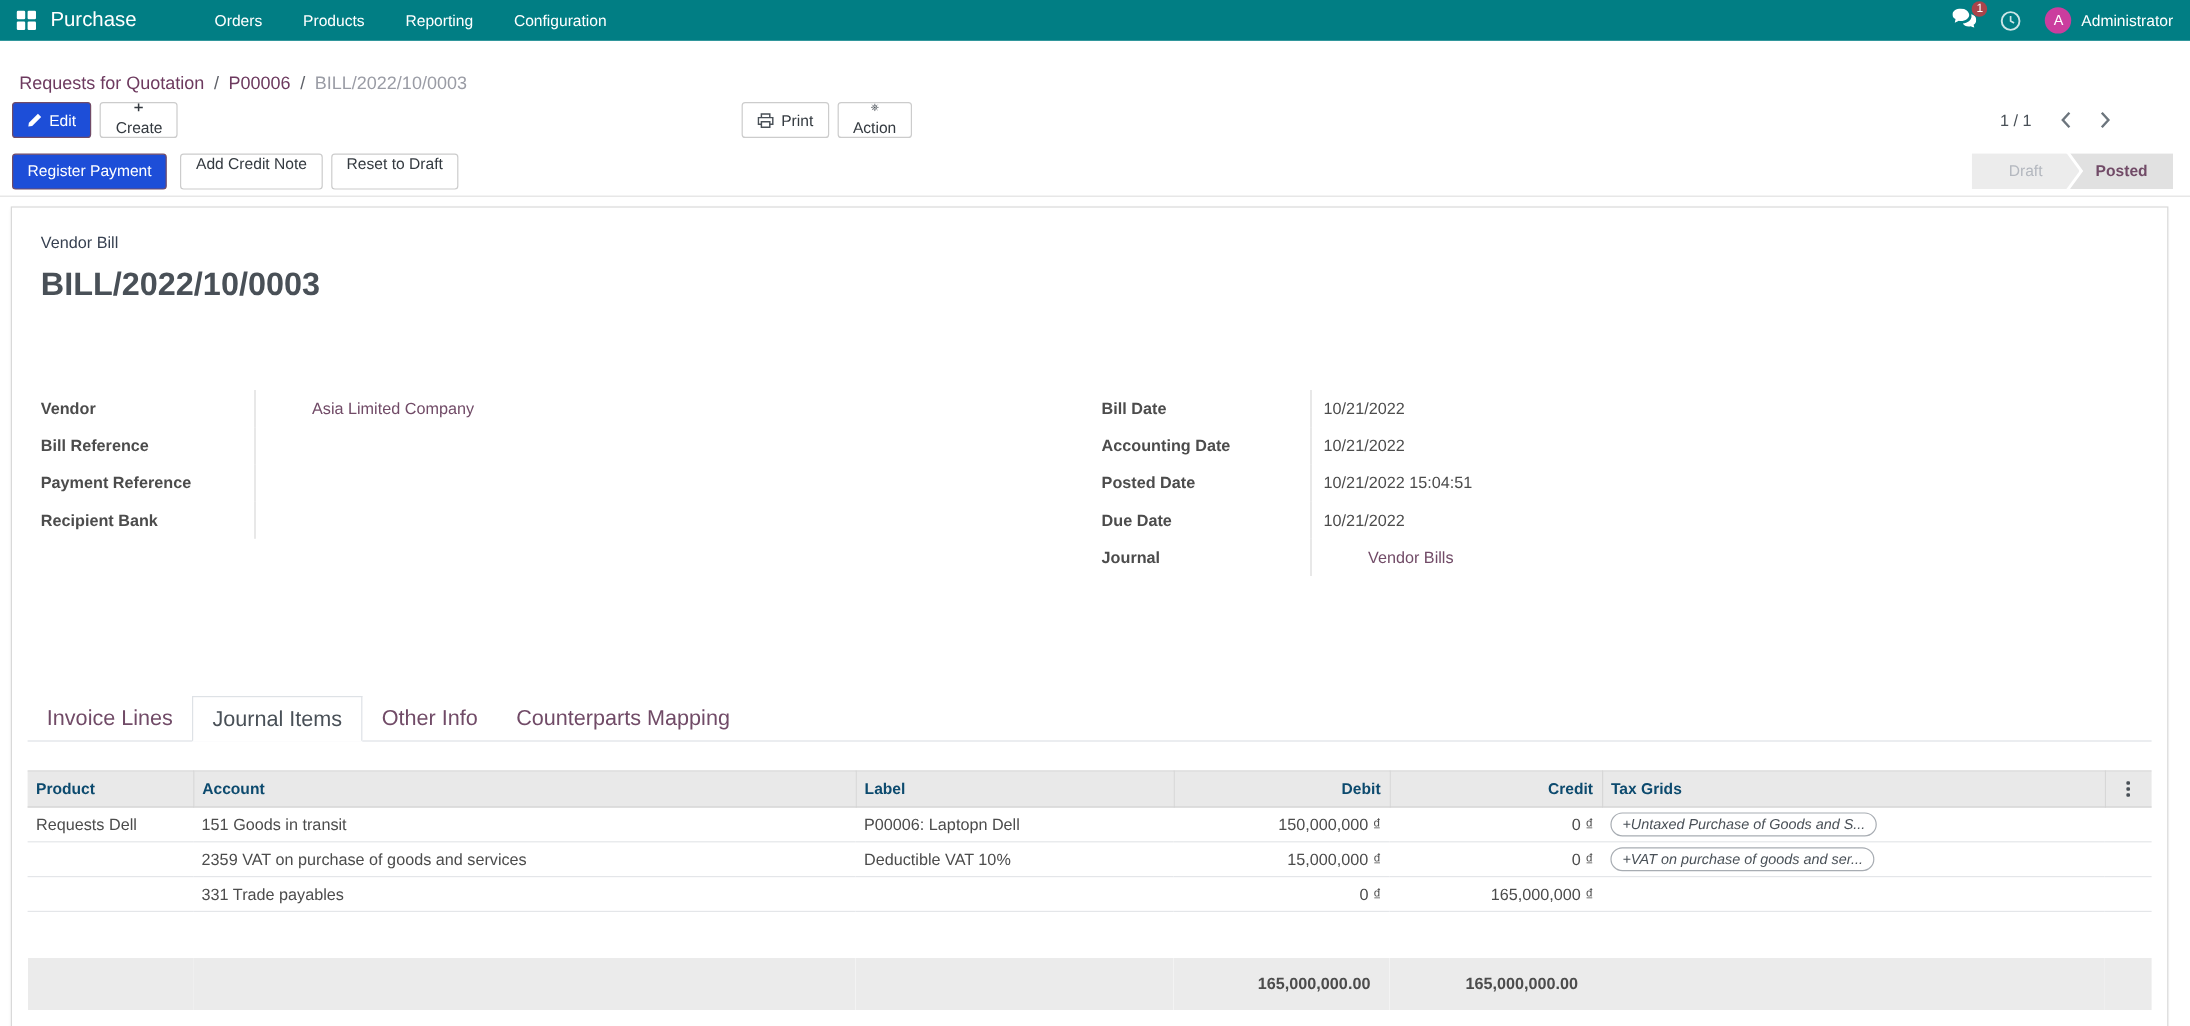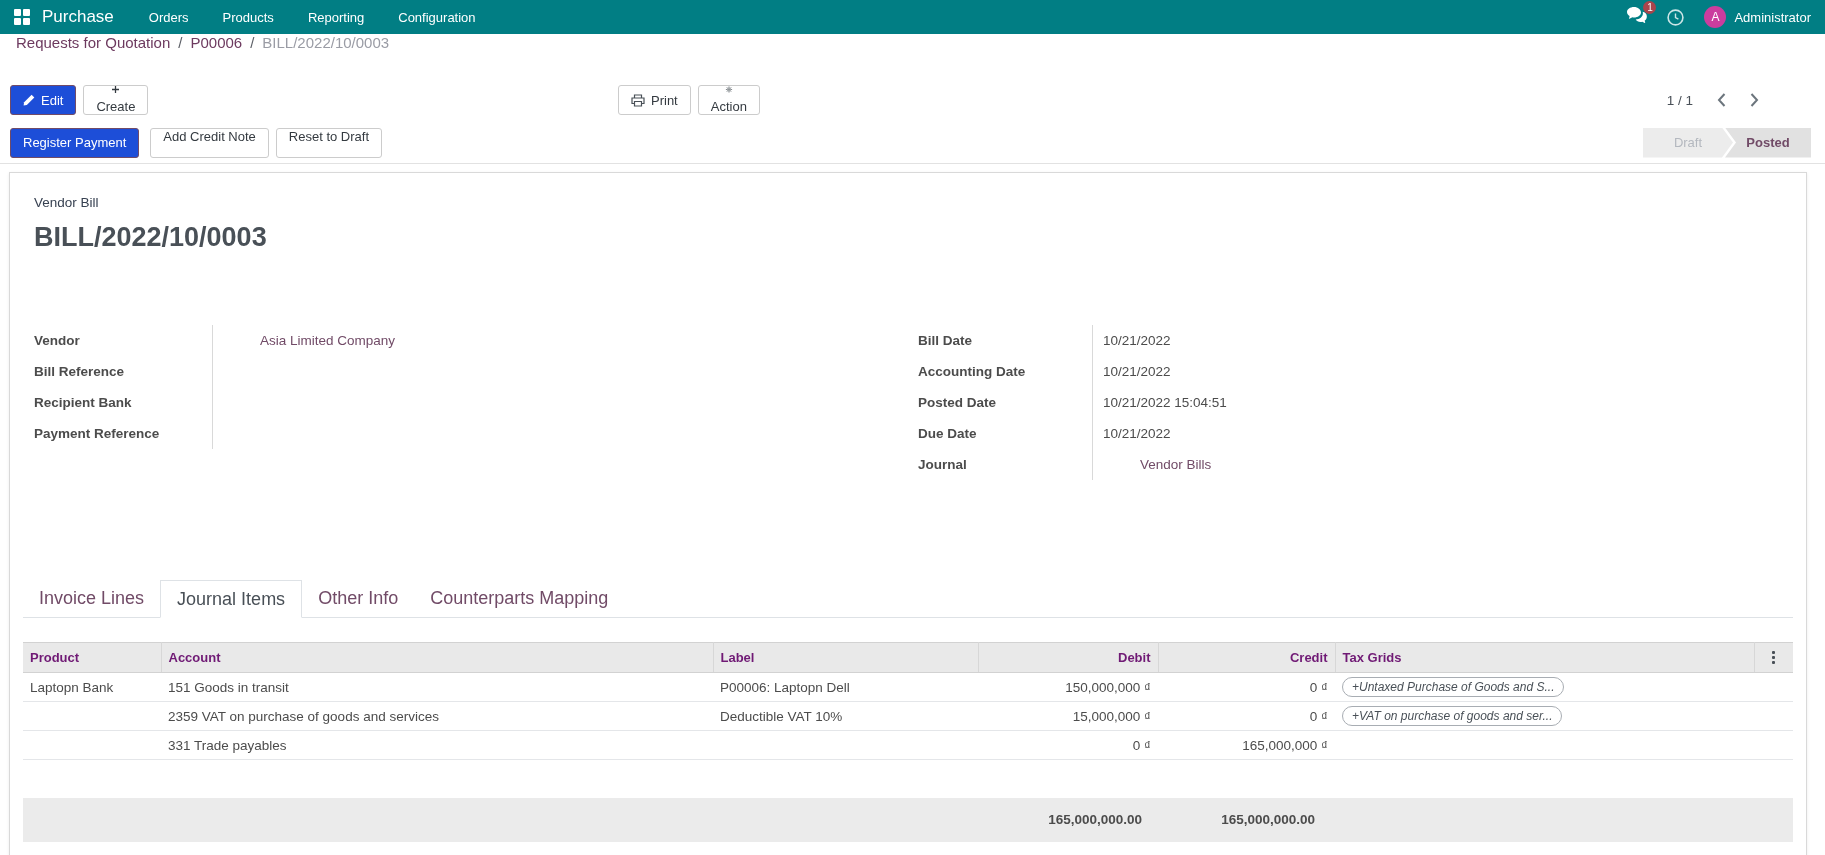--- a/index.html
+++ b/index.html
@@ -4,34 +4,34 @@
 <style>
   * { box-sizing: border-box; margin: 0; padding: 0; }
   html,body { width:1825px; height:855px; overflow:hidden; background:#fff;
     font-family:"Liberation Sans", sans-serif; color:#4c4c4c; }
 
   
   .navbar { height:34px; background:#017e84; display:flex; align-items:center;
     padding:0 14px 0 10px; color:#fff; }
   .apps-btn { display:grid; grid-template-columns:7px 7px; grid-gap:2px; margin:0 12px 0 4px; cursor:pointer; }
   .apps-btn i { width:7px; height:7px; background:#fff; border-radius:1px; display:block; }
-  .brand { font-size:17px; margin-right:18px; }
+  .brand { font-size:17px; margin-right:48px; }
   .nav-item { font-size:13px; padding:0 17px; cursor:pointer; }
   .nav-right { margin-left:auto; display:flex; align-items:center; gap:19px; }
   .msg-wrap { position:relative; cursor:pointer; }
   .badge { position:absolute; top:-6px; right:-9px; background:#a9444b; color:#fff;
     font-size:10px; line-height:13px; height:13px; min-width:13px; padding:0 3px;
     border-radius:8px; text-align:center; }
   .avatar { width:22px; height:22px; border-radius:50%; background:#cb3d9e; color:#fff;
     display:flex; align-items:center; justify-content:center; font-size:12px; }
   .user-wrap { display:flex; align-items:center; gap:8px; cursor:pointer; }
   .user-name { font-size:13px; }
 
   
-  .breadcrumb-row { height:44px; display:flex; align-items:flex-start; padding:0 16px; font-size:15px; }
+  .breadcrumb-row { height:44px; display:flex; align-items:flex-end; padding:0 16px; font-size:15px; }
   .crumb-link { color:#6d3a5f; cursor:pointer; }
   .crumb-sep { color:#5c5f66; padding:0 8px; }
   .crumb-current { color:#9a9ca5; }
 
   
   .controls-row { height:44px; display:flex; align-items:center; padding:0 10px; position:relative; }
   .btn { height:30px; display:inline-flex; align-items:center; gap:6px; padding:0 12px;
     font-size:13px; font-family:inherit; border:1px solid #ccc; border-radius:3px;
     background:#fff; color:#343a40; cursor:pointer; white-space:nowrap; }
   .btn-primary { background:#1d4ed8; border-color:#714B67; color:#fff; }
@@ -72,21 +72,21 @@
   
   .notebook { margin:100px 13px 0; border-bottom:1px solid #dee2e6; display:flex; height:38px; }
   .tab { padding:0 16px; line-height:37px; font-size:18px; color:#714B67; cursor:pointer; }
   .tab.active { color:#495057; background:#fff; border:1px solid #dee2e6; border-bottom:1px solid #fff;
     margin-bottom:-1px; }
 
   
   .table-wrap { margin:24px 13px 0; }
   table { width:100%; border-collapse:collapse; table-layout:fixed; font-size:13.5px; }
   th { background:#e9e9e9; border-top:1px solid #d2d2d2; border-bottom:1px solid #d2d2d2;
-    border-right:1px solid #d7d7d7; height:30px; font-weight:bold; color:#701a75;
+    border-right:1px solid #d7d7d7; height:30px; font-weight:bold; color:#0c4a6e;
     text-align:left; padding:0 7px; font-size:13px; }
   th:last-child { border-right:none; }
   td { height:29px; border-bottom:1px solid #e4e6e9; padding:0 7px; color:#4c4c4c;
     white-space:nowrap; overflow:hidden; }
   .num { text-align:right; }
   .chip { display:inline-block; border:1px solid #a8adb3; border-radius:12px; padding:2px 9px;
     font-size:12px; color:#495057; background:#fff;font-style:italic; }
   tr.spacer td { height:38px; border-bottom:none; }
   tr.totals td { background:#ebebeb; height:44px; border-bottom:none; font-weight:bold; color:#4c4c4c; }
   .total-debit { padding-right:16px; }
@@ -211,25 +211,25 @@
           <span class="flabel">Vendor</span>
           <span class="fvalue">
               <span class="link">Asia Limited Company</span>
             </span>
         </div>
         <div class="field">
           <span class="flabel">Bill Reference</span>
           <span class="fvalue"></span>
         </div>
         <div class="field">
+          <span class="flabel">Payment Reference</span>
+          <span class="fvalue"></span>
+        </div>
+        <div class="field">
           <span class="flabel">Recipient Bank</span>
-          <span class="fvalue"></span>
-        </div>
-        <div class="field">
-          <span class="flabel">Payment Reference</span>
           <span class="fvalue"></span>
         </div>
       </div>
       <div class="col-right">
         <div class="field">
           <span class="flabel">Bill Date</span>
           <span class="fvalue">10/21/2022</span>
         </div>
         <div class="field">
           <span class="flabel">Accounting Date</span>
@@ -283,21 +283,21 @@
             <span class="opt-dots">
                 <i></i>
                 <i></i>
                 <i></i>
               </span>
           </th>
         </tr>
       </thead>
       <tbody>
         <tr>
-          <td>Laptopn Bank</td>
+          <td>Requests Dell</td>
           <td>151 Goods in transit</td>
           <td>P00006: Laptopn Dell</td>
           <td class="num">150,000,000 ₫</td>
           <td class="num">0 ₫</td>
           <td><span class="chip">+Untaxed Purchase of Goods and S...</span></td>
           <td></td>
         </tr>
         <tr>
           <td></td>
           <td>2359 VAT on purchase of goods and services</td>

